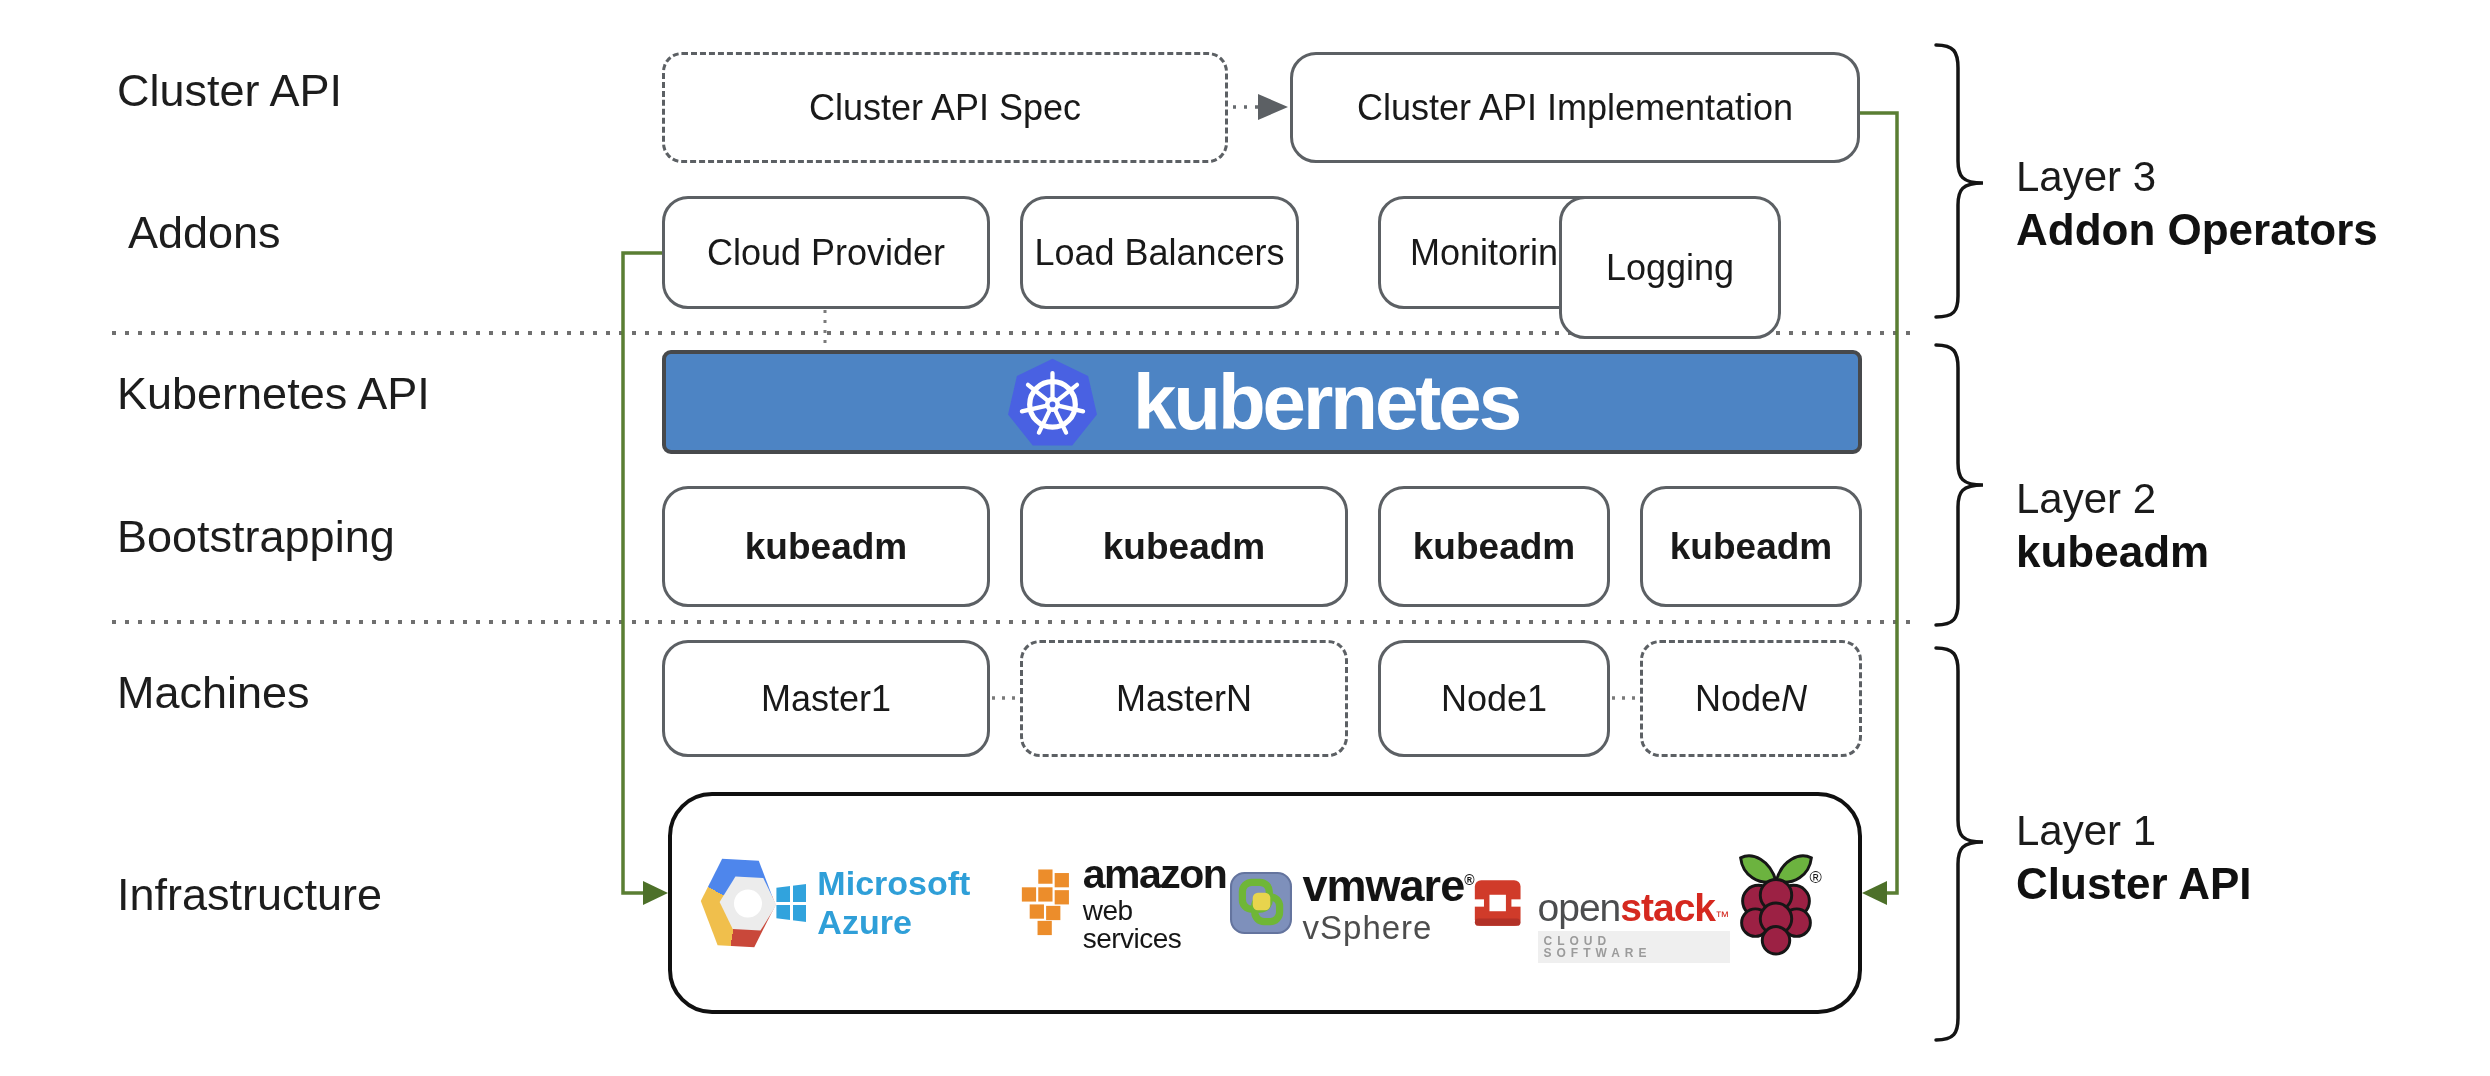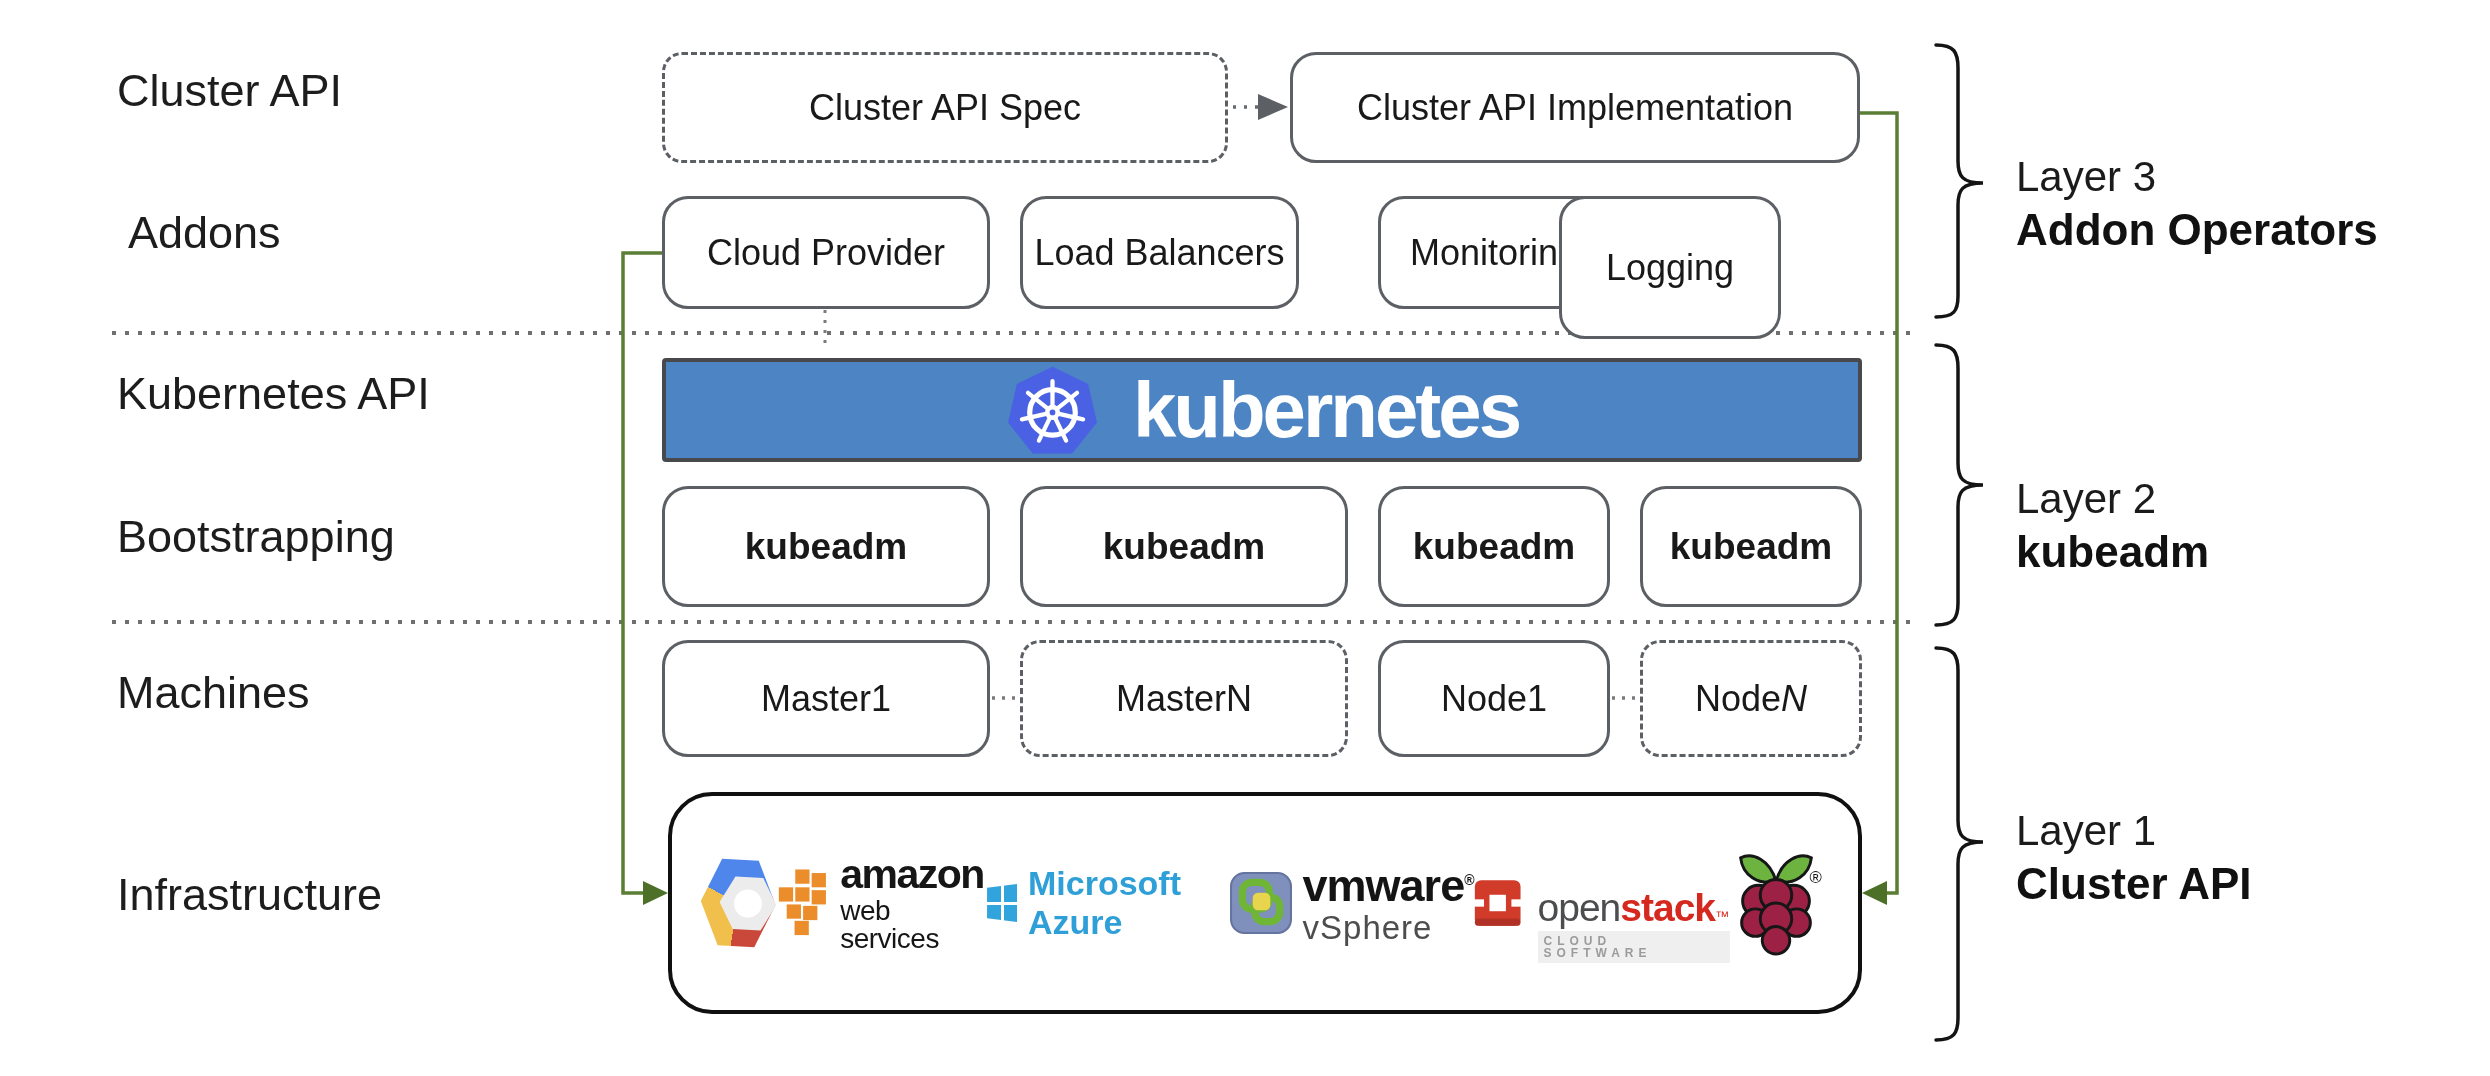--- a/index.html
+++ b/index.html
@@ -14,22 +14,22 @@
        display:flex;align-items:center;justify-content:center;
        font-size:36px;color:#191919;z-index:2;box-sizing:border-box;white-space:nowrap;}
   .box.dashed{border-style:dashed;border-radius:20px;}
   .box.bold{font-weight:bold;font-size:37px;}
 
   
   .divider{position:absolute;left:112px;width:1800px;height:4px;z-index:1;
            background:repeating-linear-gradient(to right,#6f6f6f 0 4px,transparent 4px 13px);}
 
   
-  .banner{position:absolute;left:662px;top:358px;width:1200px;height:104px;
-          background:#4d84c4;border:4px solid #47494c;border-radius:4px;
+  .banner{position:absolute;left:662px;top:350px;width:1200px;height:104px;
+          background:#4d84c4;border:4px solid #47494c;border-radius:9px;
           display:flex;align-items:center;justify-content:center;gap:33px;z-index:2;box-sizing:border-box;}
   .banner-text{font-size:78px;font-weight:bold;color:#ffffff;letter-spacing:-3px;}
 
   
   .infra{position:absolute;left:668px;top:792px;width:1194px;height:222px;
          border:4px solid #101010;border-radius:44px;background:#fff;z-index:2;box-sizing:border-box;
          display:flex;align-items:center;justify-content:space-between;padding:0 36px 0 28px;}
   .logo{display:flex;align-items:center;gap:11px;}
 
   
@@ -142,46 +142,46 @@
 
   <div class="infra">
 
     <div class="gcp">
       <div class="gcp-outer"></div>
       <div class="gcp-inner"></div>
       <div class="gcp-hole"></div>
     </div>
 
     <div class="logo">
+      <div class="az-icon">
+        <div></div>
+          <div></div>
+          <div></div>
+          <div></div>
+      </div>
+      <span class="az-text">Microsoft Azure</span>
+    </div>
+
+    <div class="logo">
       <svg width="56" height="72" viewBox="0 0 74 94">
         <g fill="#ec8d2b">
           <rect x="27" y="0" width="20" height="20"></rect>
           <rect x="50" y="5" width="20" height="20"></rect>
           <rect x="4" y="25" width="20" height="20"></rect>
           <rect x="27" y="25" width="20" height="20"></rect>
           <rect x="50" y="29" width="20" height="20"></rect>
           <rect x="15" y="49" width="20" height="20"></rect>
           <rect x="38" y="51" width="20" height="20"></rect>
           <rect x="26" y="72" width="20" height="20"></rect>
         </g>
       </svg>
       <div class="aws-col">
         <span class="aws-l1">amazon</span>
         <span class="aws-l2">web services</span>
       </div>
-    </div>
-
-    <div class="logo">
-      <div class="az-icon">
-        <div></div>
-          <div></div>
-          <div></div>
-          <div></div>
-      </div>
-      <span class="az-text">Microsoft Azure</span>
     </div>
 
     <div class="logo">
       <svg width="62" height="62" viewBox="0 0 60 60">
         <rect x="1" y="1" width="58" height="58" rx="13" fill="#7e90bb" stroke="#64749e" stroke-width="2"></rect>
         <rect x="12" y="10" width="26" height="26" rx="9" fill="none" stroke="#6fb637" stroke-width="7"></rect>
         <rect x="24" y="24" width="24" height="24" rx="9" fill="none" stroke="#6fb637" stroke-width="7"></rect>
         <rect x="22" y="20" width="17" height="17" rx="5" fill="#e8d44d"></rect>
       </svg>
       <div class="vm-col">

